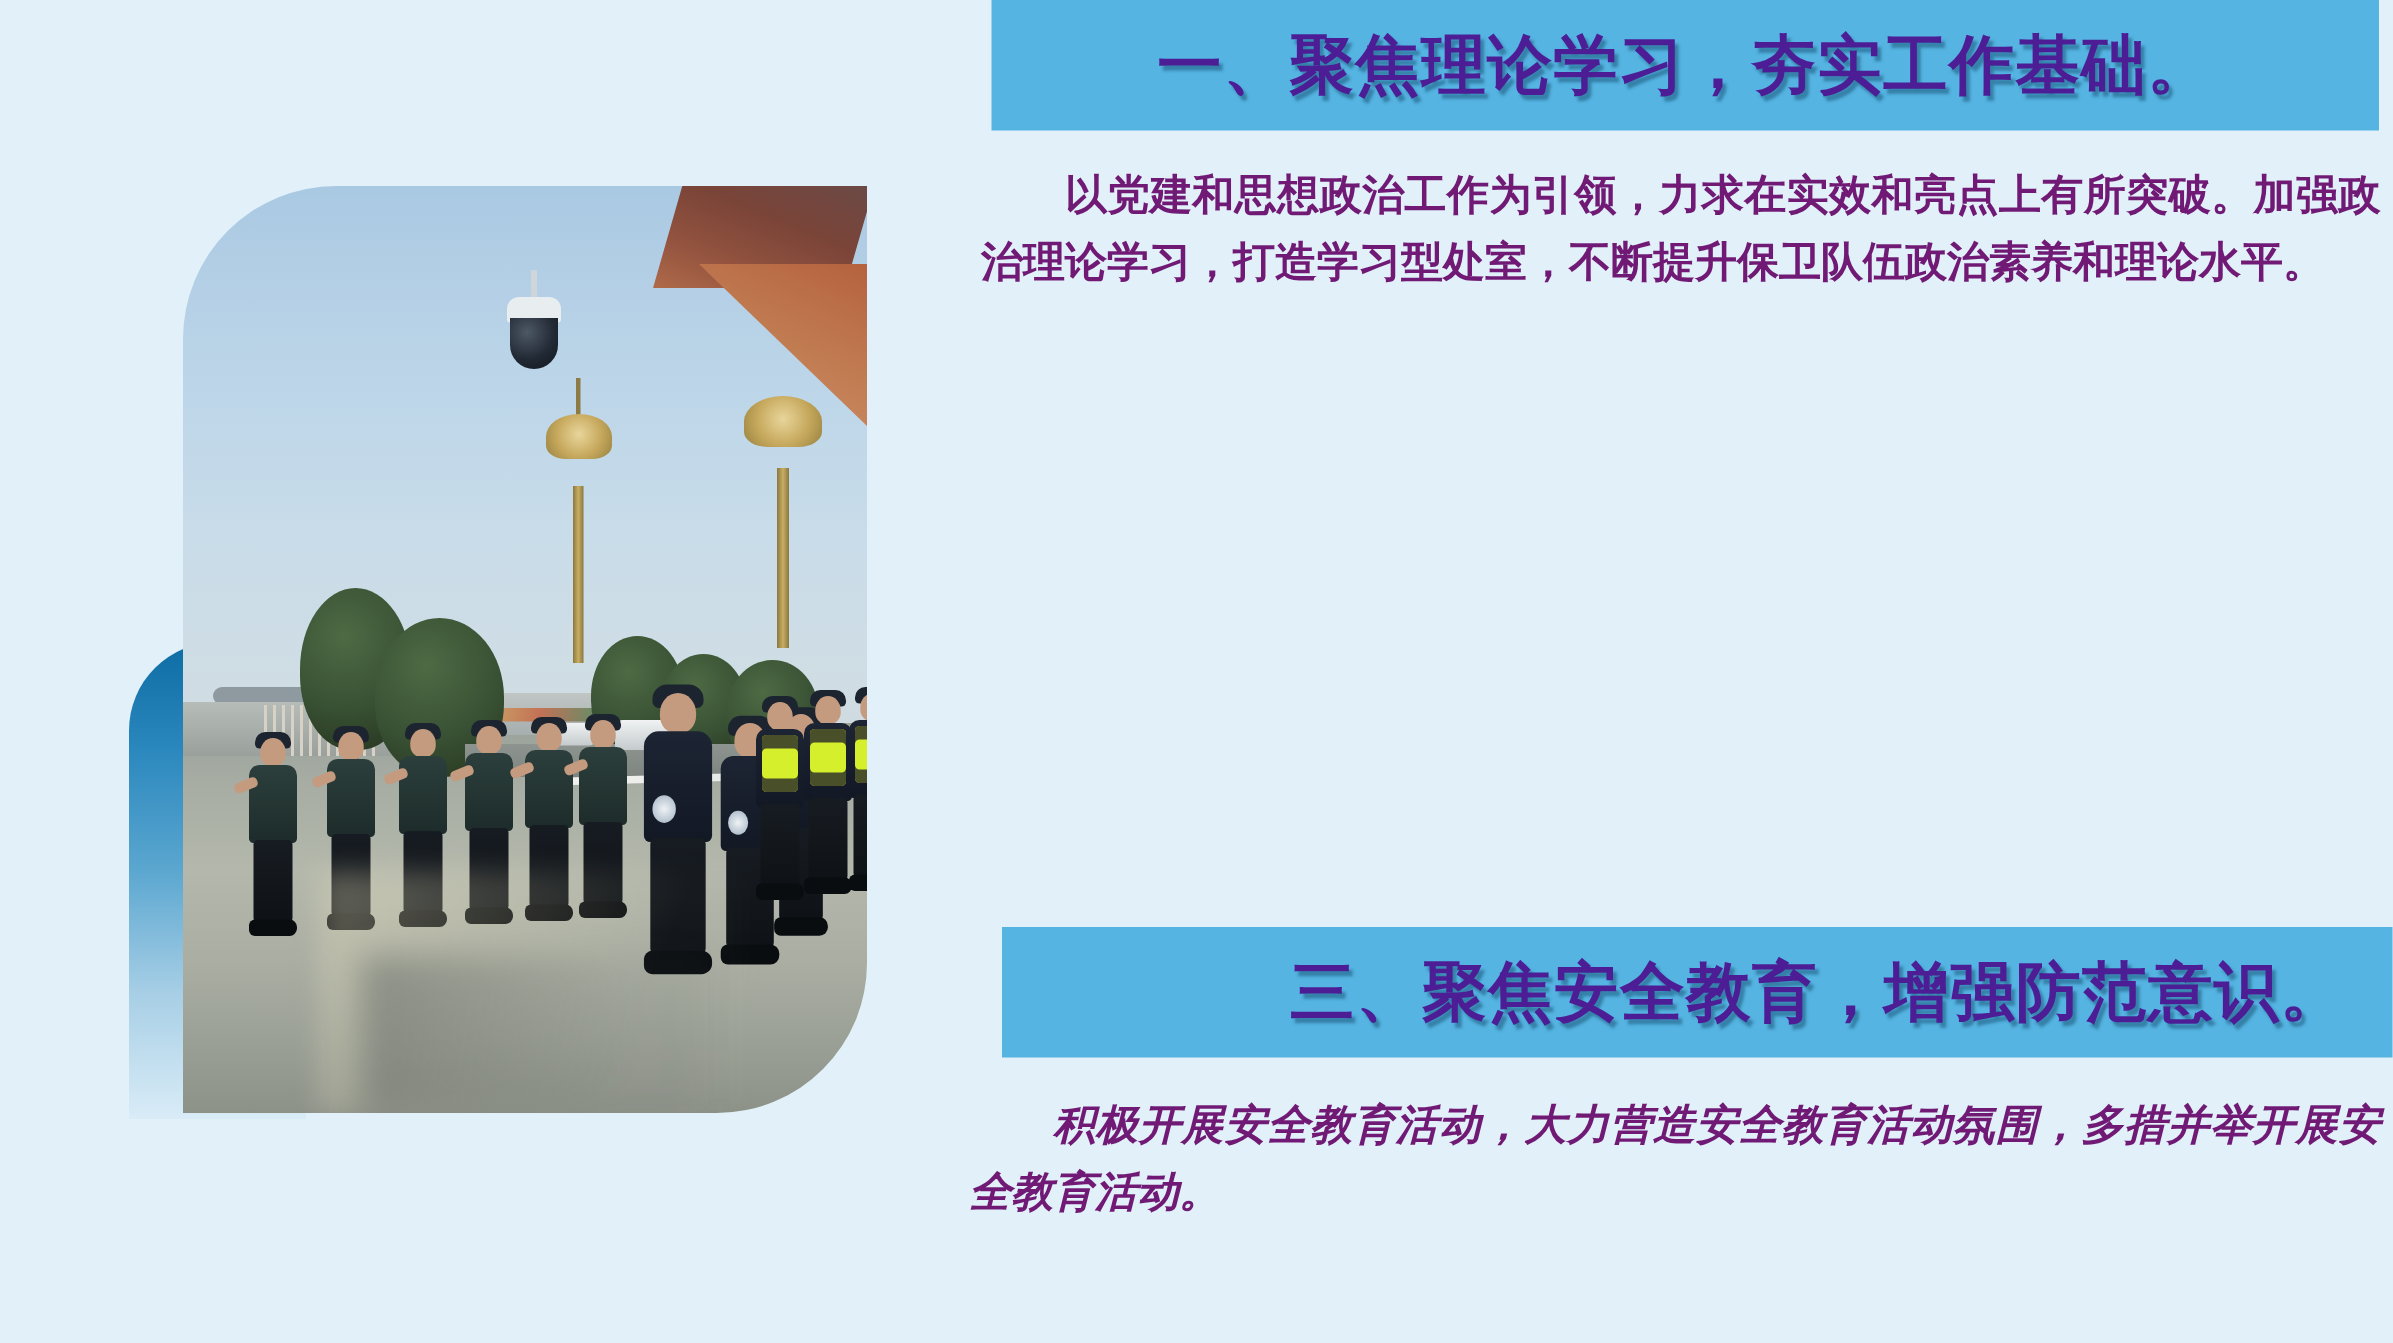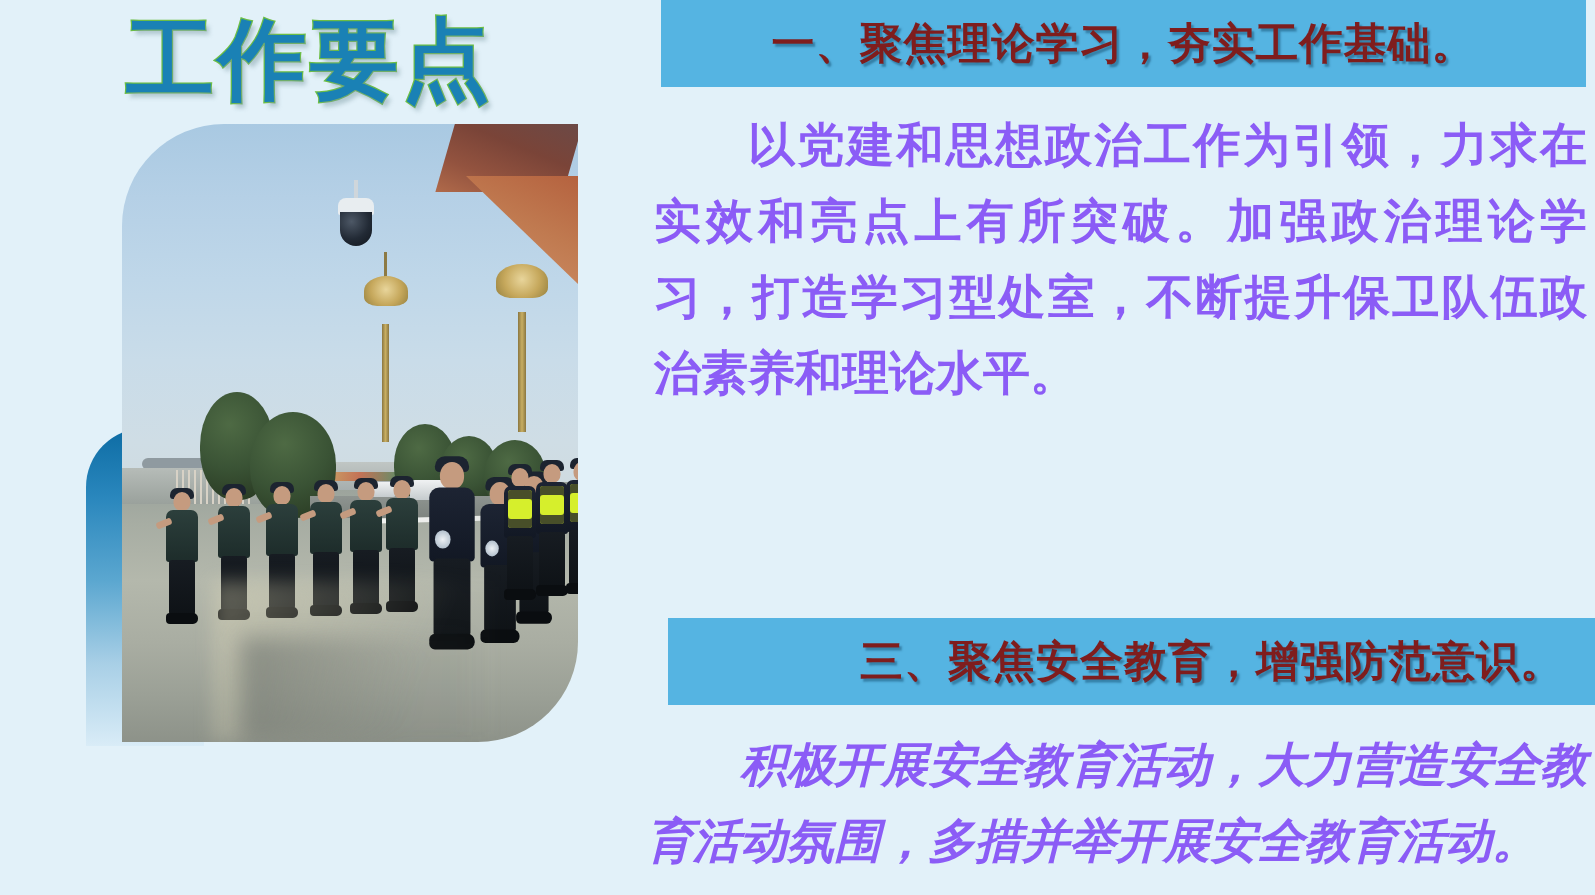--- a/index.html
+++ b/index.html
@@ -250,51 +250,50 @@
     height: 87px;
     background: #55b4e2;
     display: flex;
     align-items: center;
     justify-content: center;
   }
   #section-2 .section-header { margin-left: 21px; width: 915px; }
   #section-3 .section-header { margin-left: 28px; width: 1088px; }
 
   .section-header-text {
-    color: #7f1d1d;
+    color: #4c1d95;
     font-size: 43px;
     font-weight: bold;
     letter-spacing: 1px;
     white-space: nowrap;
     text-shadow: 2.5px 3px 2px rgba(25,85,120,0.55);
     font-family: "DejaVu Sans", "Liberation Sans", sans-serif;
     text-align: center;
   }
 
   .section-body {
     margin-top: 20px;
     padding-left: 14px;
     padding-right: 8px;
-    color: #8b5cf6;
-    font-size: 47px;
+    color: #701a75;
+    font-size: 28px;
     font-weight: bold;
     line-height: 1.62;
     text-indent: 2em;
     letter-spacing: 0px;
     text-align: justify;
     font-family: "DejaVu Sans", "Liberation Sans", sans-serif;
   }
   #section-3 .section-body { margin-top: 22px; padding-left: 6px; font-style: italic; }
 </style>
 </head>
 <body>
 
 <div id="left-column">
 
-  <div id="page-title">工作要点</div>
 
   <div id="photo-accent-shape"></div>
 
   <div id="photo-frame">
     <div class="ph" id="ph-sky"></div>
     <div class="ph" id="ph-ground"></div>
 
     <div class="ph" id="ph-canopy"></div>
     <div class="ph" id="ph-wall"></div>
     <div class="ph" id="ph-fence"></div>

